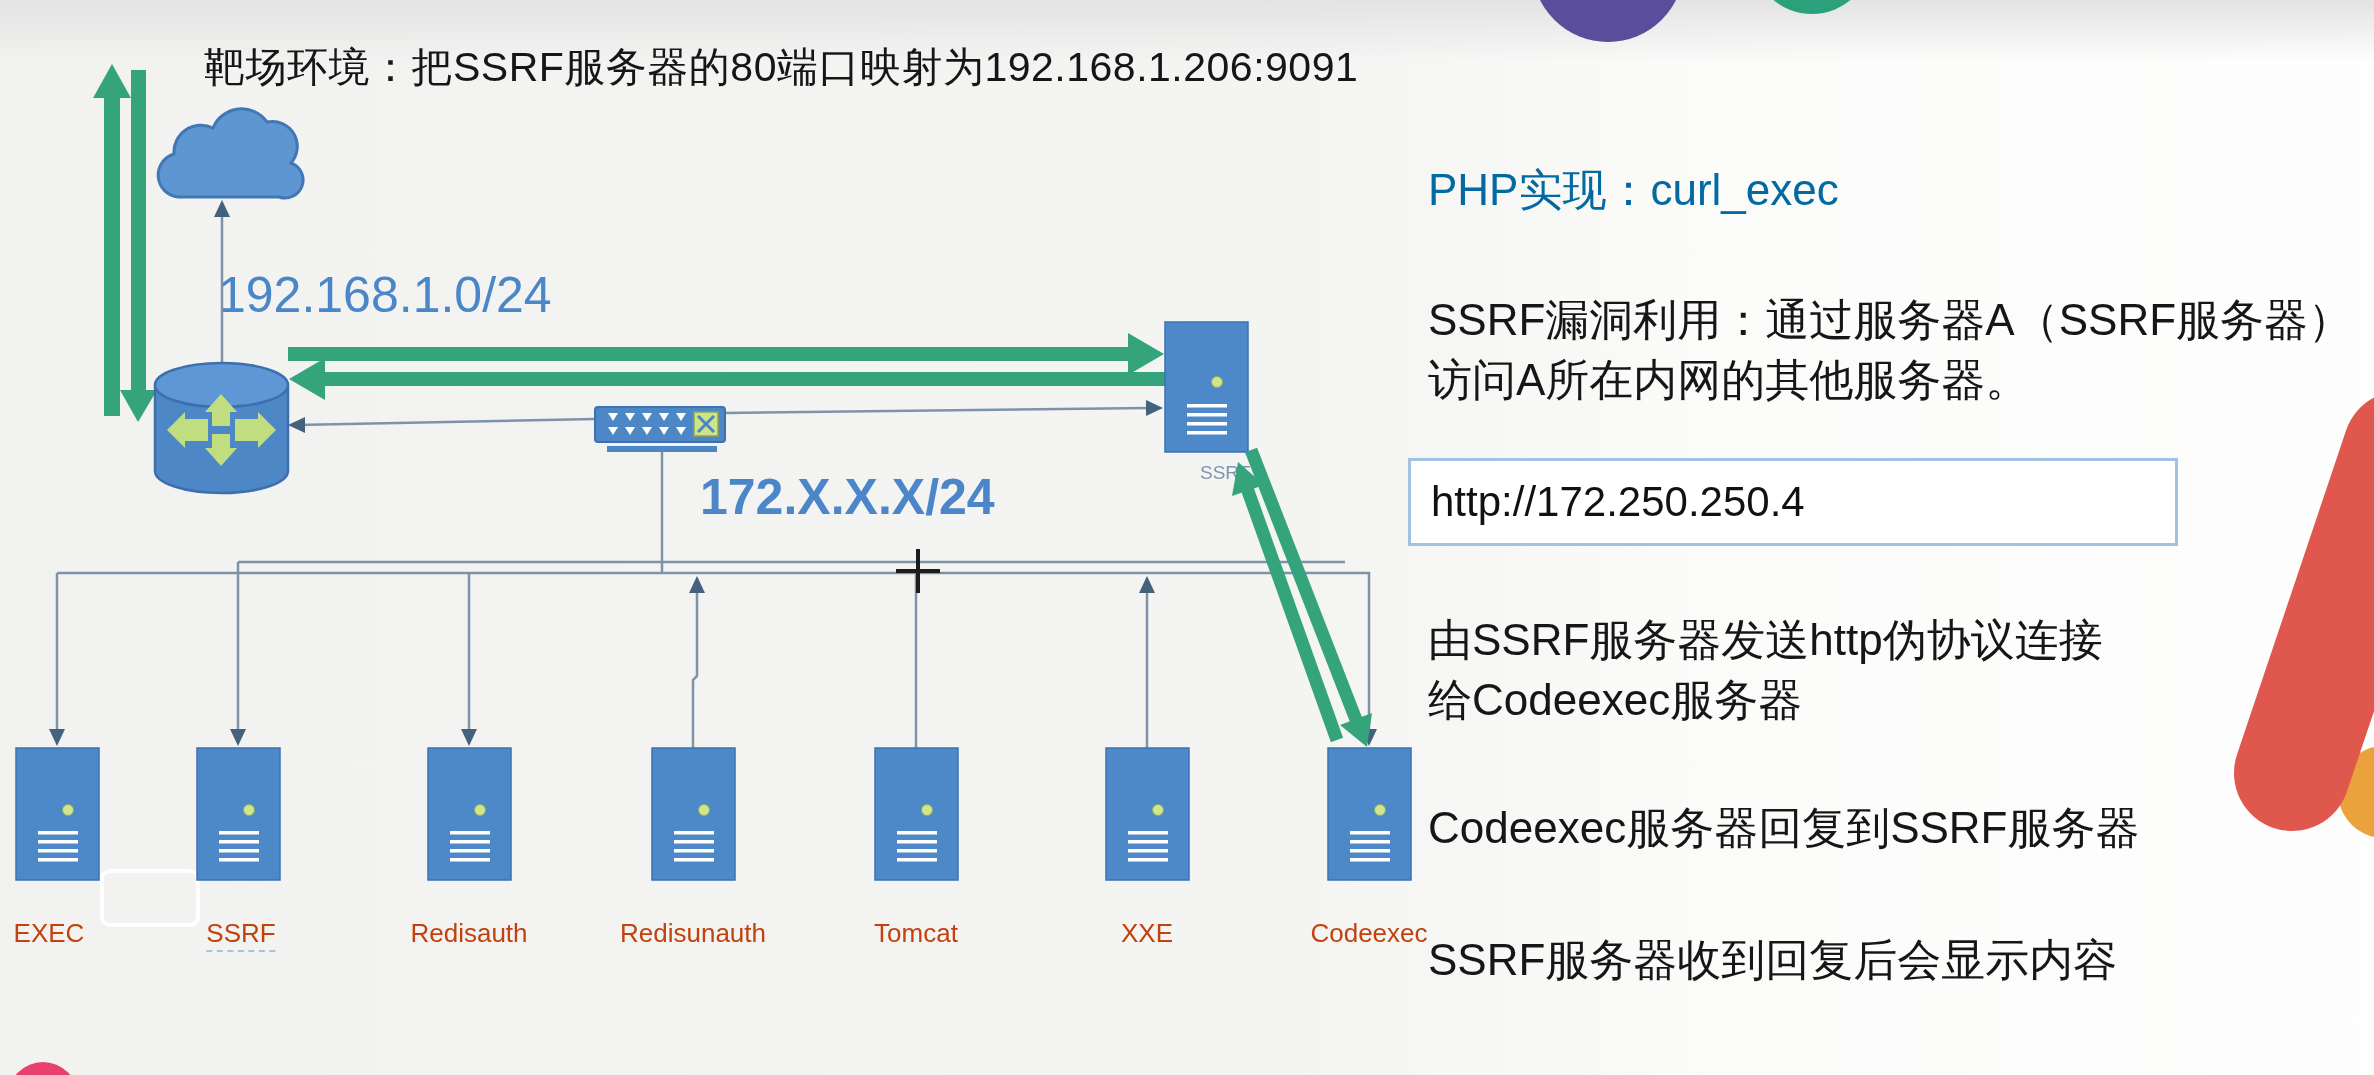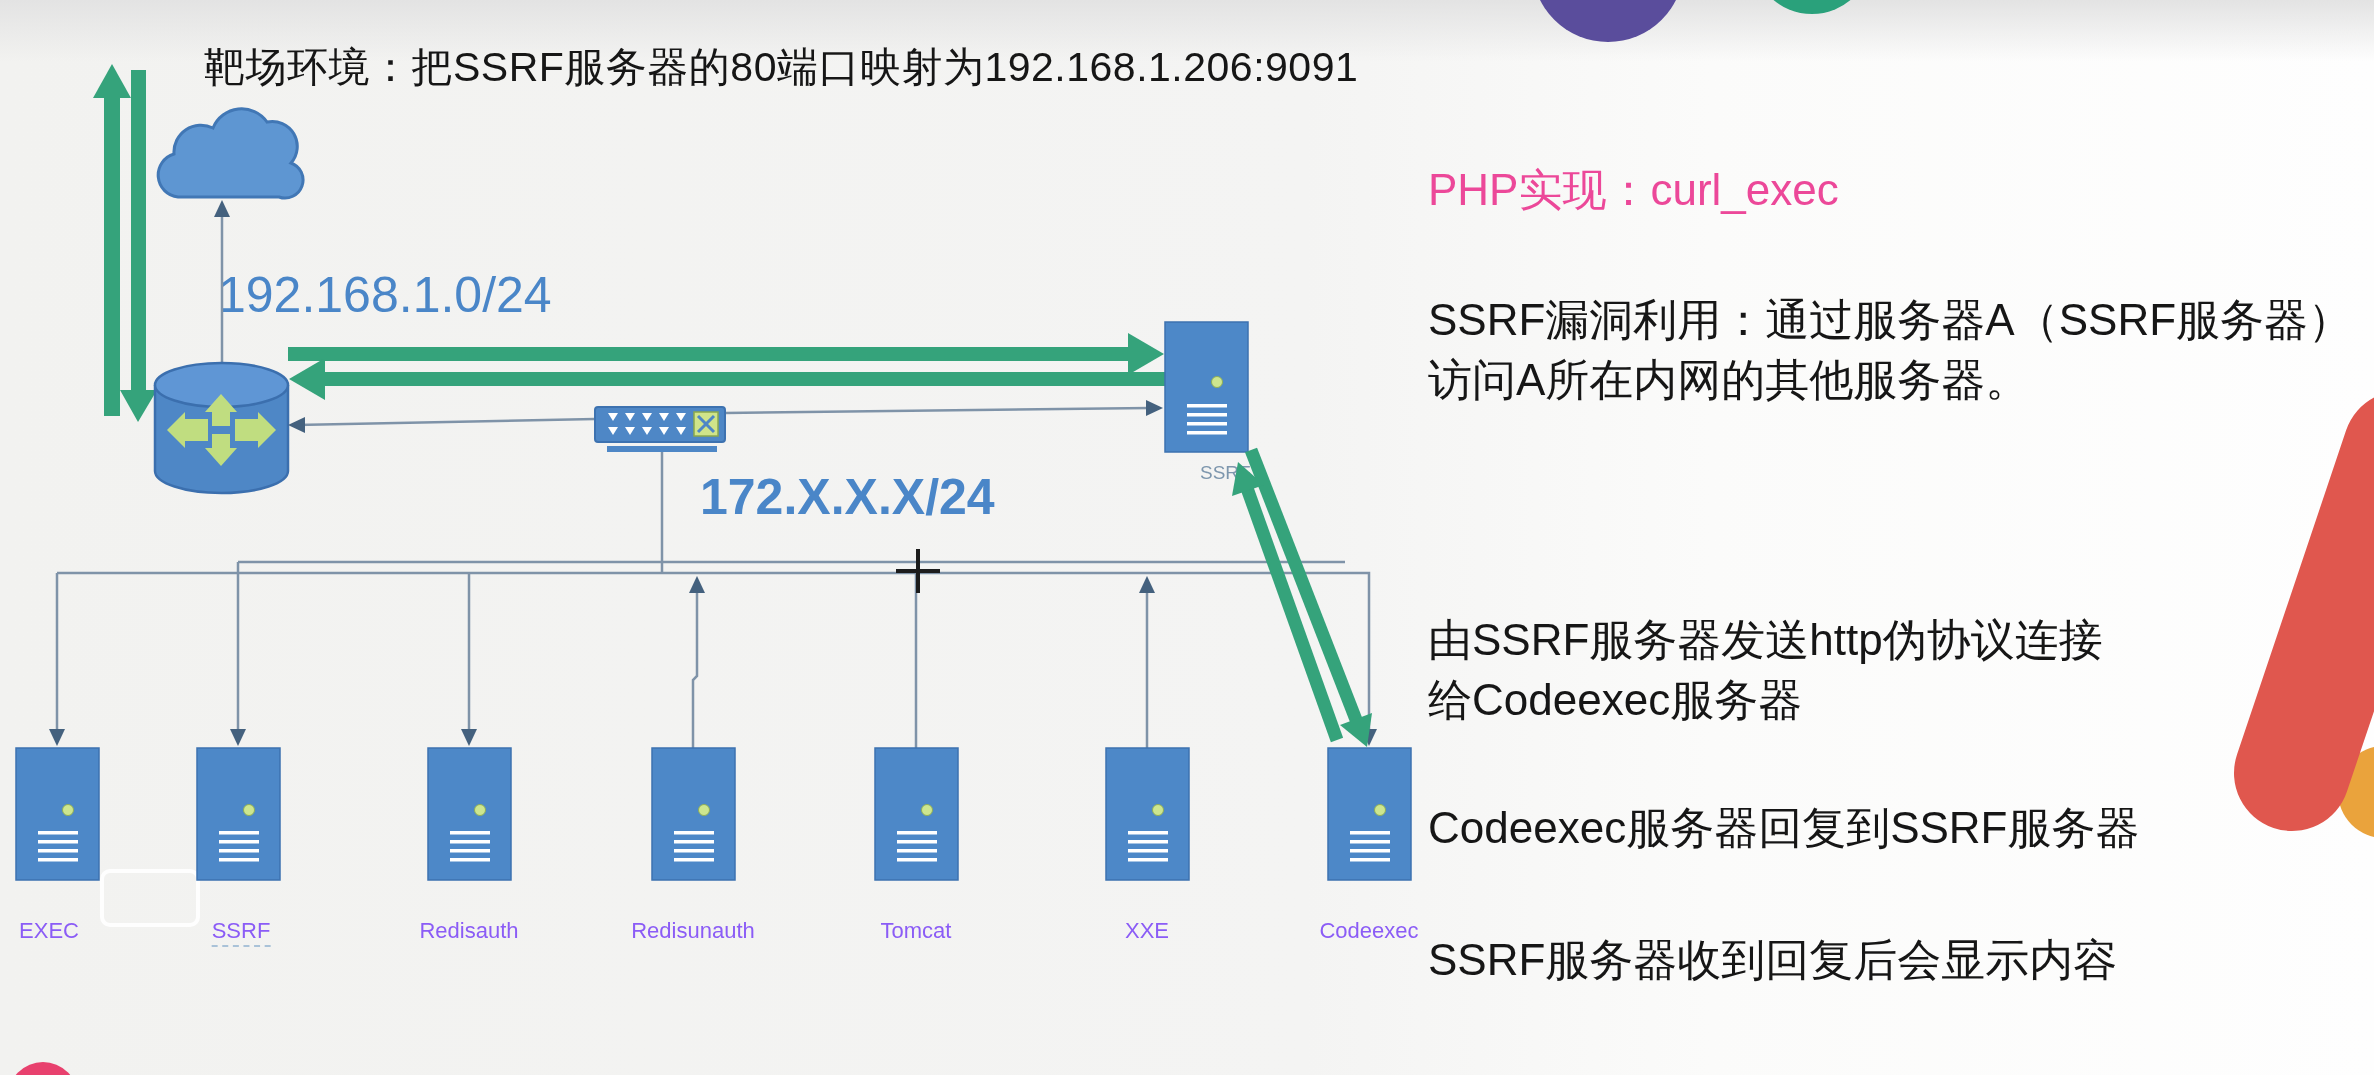--- a/index.html
+++ b/index.html
@@ -19,24 +19,24 @@
   .deco-pink{left:8px;top:1062px;width:70px;height:70px;}
   .deco-redpill{position:absolute;left:2234px;top:373px;width:116px;height:458px;
     border-radius:60px;z-index:3;transform:rotate(18.6deg);transform-origin:50% 400px;}
   
   .txt{position:absolute;z-index:4;white-space:nowrap;color:#161616;}
   .title{left:204px;top:40px;font-size:41px;letter-spacing:0.5px;}
   .wan{left:218px;top:266px;font-size:50px;}
   .lan{left:700px;top:468px;font-size:50px;font-weight:bold;}
   .netlabel{color:#4a86c8;}
   .ssrf-tag{left:1200px;top:462px;font-size:19px;color:#7d96ad;z-index:4;}
-  .srv-label{position:absolute;top:918px;font-size:22px;color:#8b5cf6;transform:translateX(-50%);z-index:4;}
+  .srv-label{position:absolute;top:918px;font-size:26px;color:#c2410c;transform:translateX(-50%);z-index:4;}
   .srv-label.dashed{border-bottom:2px dashed #a9c2d8;padding-bottom:1px;}
   .note{font-size:44px;}
-  .note-php{left:1428px;top:161px;color:#ec4899;}
+  .note-php{left:1428px;top:161px;color:#0369a1;}
   .note-exploit1{left:1428px;top:291px;text-align:right;}
   .note-exploit2{left:1428px;top:351px;}
   .note-step1a{left:1428px;top:611px;}
   .note-step1b{left:1428px;top:671px;}
   .note-step2{left:1428px;top:799px;}
   .note-step3{left:1428px;top:931px;}
   .url-box{position:absolute;left:1408px;top:458px;width:770px;height:88px;
     background:#ffffff;border:3px solid #a3c1e0;box-sizing:border-box;z-index:4;
     display:flex;align-items:center;padding-left:20px;}
   .url-box .url-text{font-size:42px;color:#111;white-space:nowrap;}
@@ -69,20 +69,23 @@
   <div class="srv-label" style="left:469px">Redisauth</div>
   <div class="srv-label" style="left:693px">Redisunauth</div>
   <div class="srv-label" style="left:916px">Tomcat</div>
   <div class="srv-label" style="left:1147px">XXE</div>
   <div class="srv-label" style="left:1369px">Codeexec</div>
 
   <div class="txt note note-php">PHP实现：curl_exec</div>
   <div class="txt note note-exploit1">SSRF漏洞利用：通过服务器A（SSRF服务器）</div>
   <div class="txt note note-exploit2">访问A所在内网的其他服务器。</div>
 
+  <div class="url-box">
+    <span class="url-text">http://172.250.250.4</span>
+  </div>
 
   <div class="txt note note-step1b">给Codeexec服务器</div>
   <div class="txt note note-step1a">由SSRF服务器发送http伪协议连接</div>
   <div class="txt note note-step2">Codeexec服务器回复到SSRF服务器</div>
   <div class="txt note note-step3">SSRF服务器收到回复后会显示内容</div>
 
   <svg class="diagram" width="2374" height="1075" viewBox="0 0 2374 1075">
 
     <g fill="#35a37b">
       <rect x="104" y="94" width="16" height="322"></rect>

